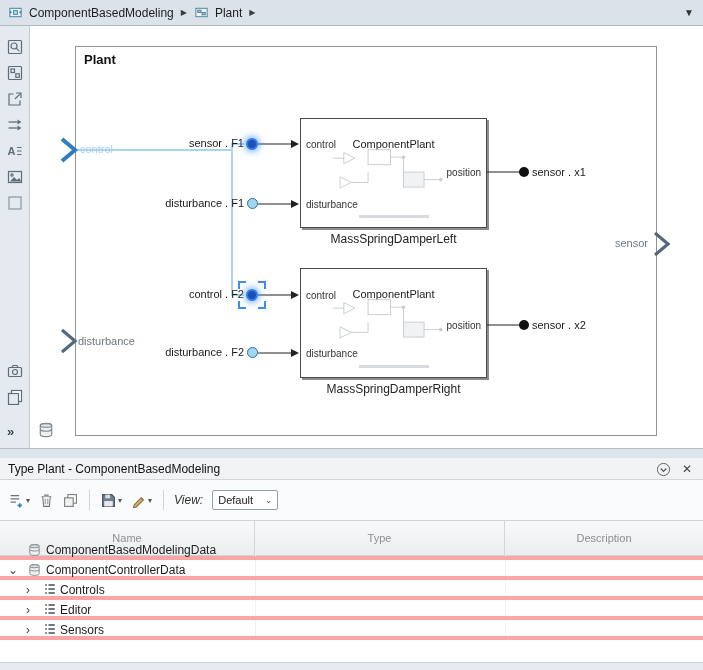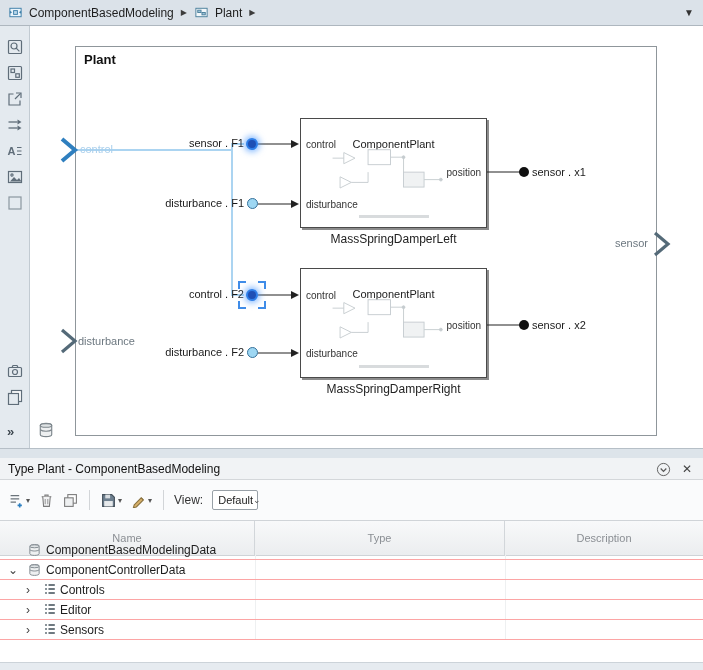--- a/index.html
+++ b/index.html
@@ -52,34 +52,34 @@
               box-sizing:border-box;display:flex;align-items:center;}
   .panel-title{font-size:12px;color:#111;margin-left:8px;}
   .panel-btn{position:absolute;top:3px;width:16px;height:16px;display:flex;align-items:center;justify-content:center;}
   .close-x{font-size:12px;color:#444;}
 
   .ptoolbar{left:0;top:480px;width:703px;height:40px;background:#fafbfc;display:flex;align-items:center;
             padding-left:6px;box-sizing:border-box;gap:3px;}
   .tbtn{height:24px;display:flex;align-items:center;justify-content:center;padding:0 3px;border-radius:2px;}
   .tcaret{font-size:8px;color:#555;margin-left:2px;}
   .tsep{width:1px;height:20px;background:#d2d5d8;margin:0 5px;}
-  .view-label{font-size:12px;color:#333;margin:0 6px 0 2px;}
-  .view-select{width:46px;height:20px;border:1px solid #98a0a7;background:#fff;display:flex;align-items:center;
+  .view-label{font-size:12px;color:#333;margin:0 6px 0 2px;font-style:italic;}
+  .view-select{width:66px;height:20px;border:1px solid #98a0a7;background:#fff;display:flex;align-items:center;
                justify-content:space-between;padding:0 5px;box-sizing:border-box;border-radius:2px;}
   .view-select span{font-size:11px;color:#222;}
   .filter-input{position:absolute;right:8px;top:10px;width:112px;height:18px;border:1px solid #b6bcc2;
                 font-size:11px;padding:0 6px;color:#333;font-family:"Liberation Sans",sans-serif;}
   .filter-input::placeholder{color:#9aa0a6;}
 
   .thead{left:0;top:520px;width:703px;height:36px;background:linear-gradient(#f8f9fa,#ebedef);
          border-top:1px solid #d0d4d8;border-bottom:1px solid #cfd3d7;box-sizing:border-box;display:flex;}
   .thcell{font-size:11px;color:#8b8f94;display:flex;align-items:center;justify-content:center;border-right:1px solid #d2d6da;box-sizing:border-box;}
   .rows{left:0;top:540px;width:703px;height:100px;}
   .vline{position:absolute;top:0;width:1px;height:100px;background:#eef0f1;}
-  .trow{position:absolute;left:0;width:703px;height:20px;border-bottom:1px solid #fca5a5;box-sizing:border-box;text-decoration:underline;}
+  .trow{position:absolute;left:0;width:703px;height:20px;border-bottom:4px solid #fca5a5;box-sizing:border-box;text-decoration:underline;}
   .chev{position:absolute;top:2px;font-size:12px;color:#444;line-height:16px;}
   .ricon{position:absolute;top:3px;}
   .rname{position:absolute;top:3px;font-size:12px;color:#1d1d1d;white-space:nowrap;}
   .rcell{position:absolute;top:3px;font-size:12px;color:#1d1d1d;}
   .bwrow{left:0;top:642px;width:703px;height:20px;border-top:1px solid #c9ced3;box-sizing:border-box;background:#fff;}
   .bottom-strip{left:0;top:662px;width:703px;height:8px;background:#e6ebf0;border-top:1px solid #ccd3d9;box-sizing:border-box;}
 </style>
 </head>
 <body>
 

